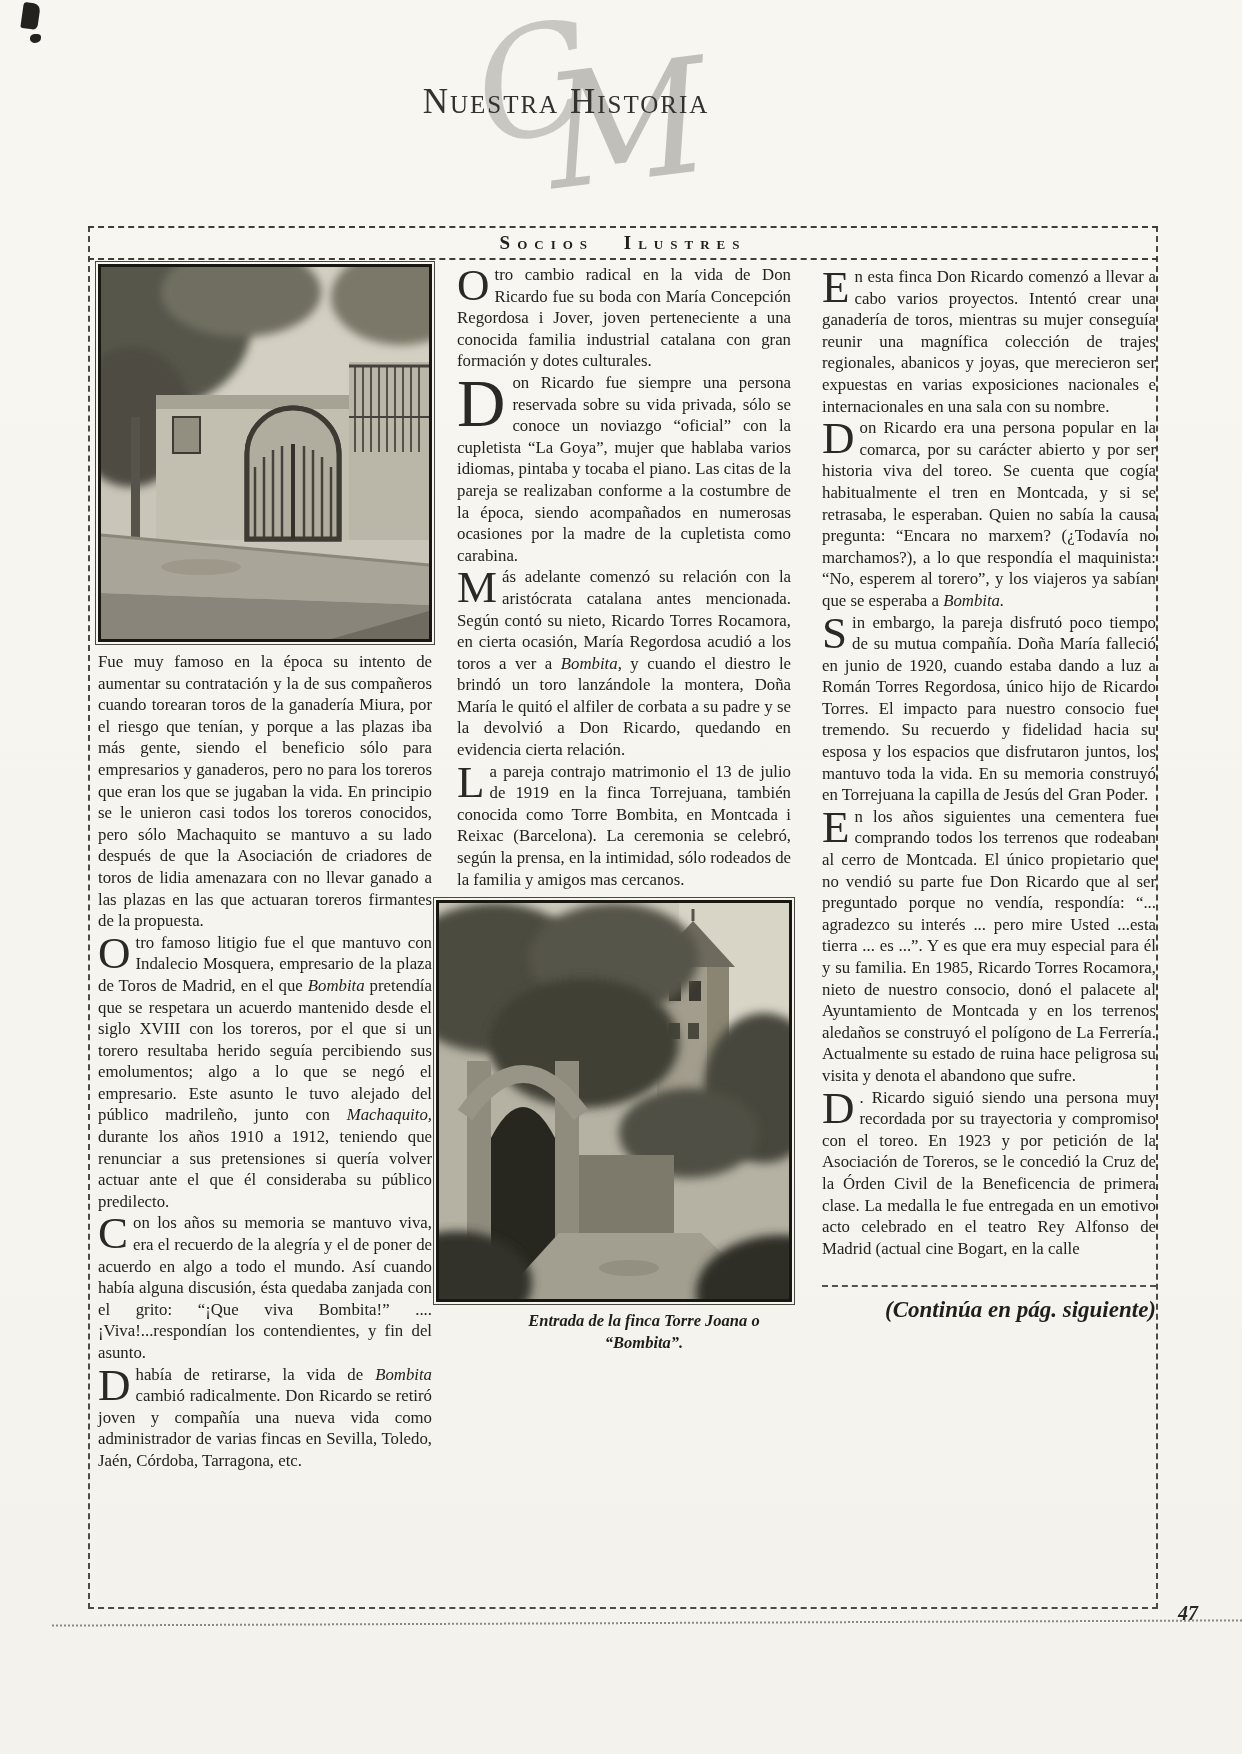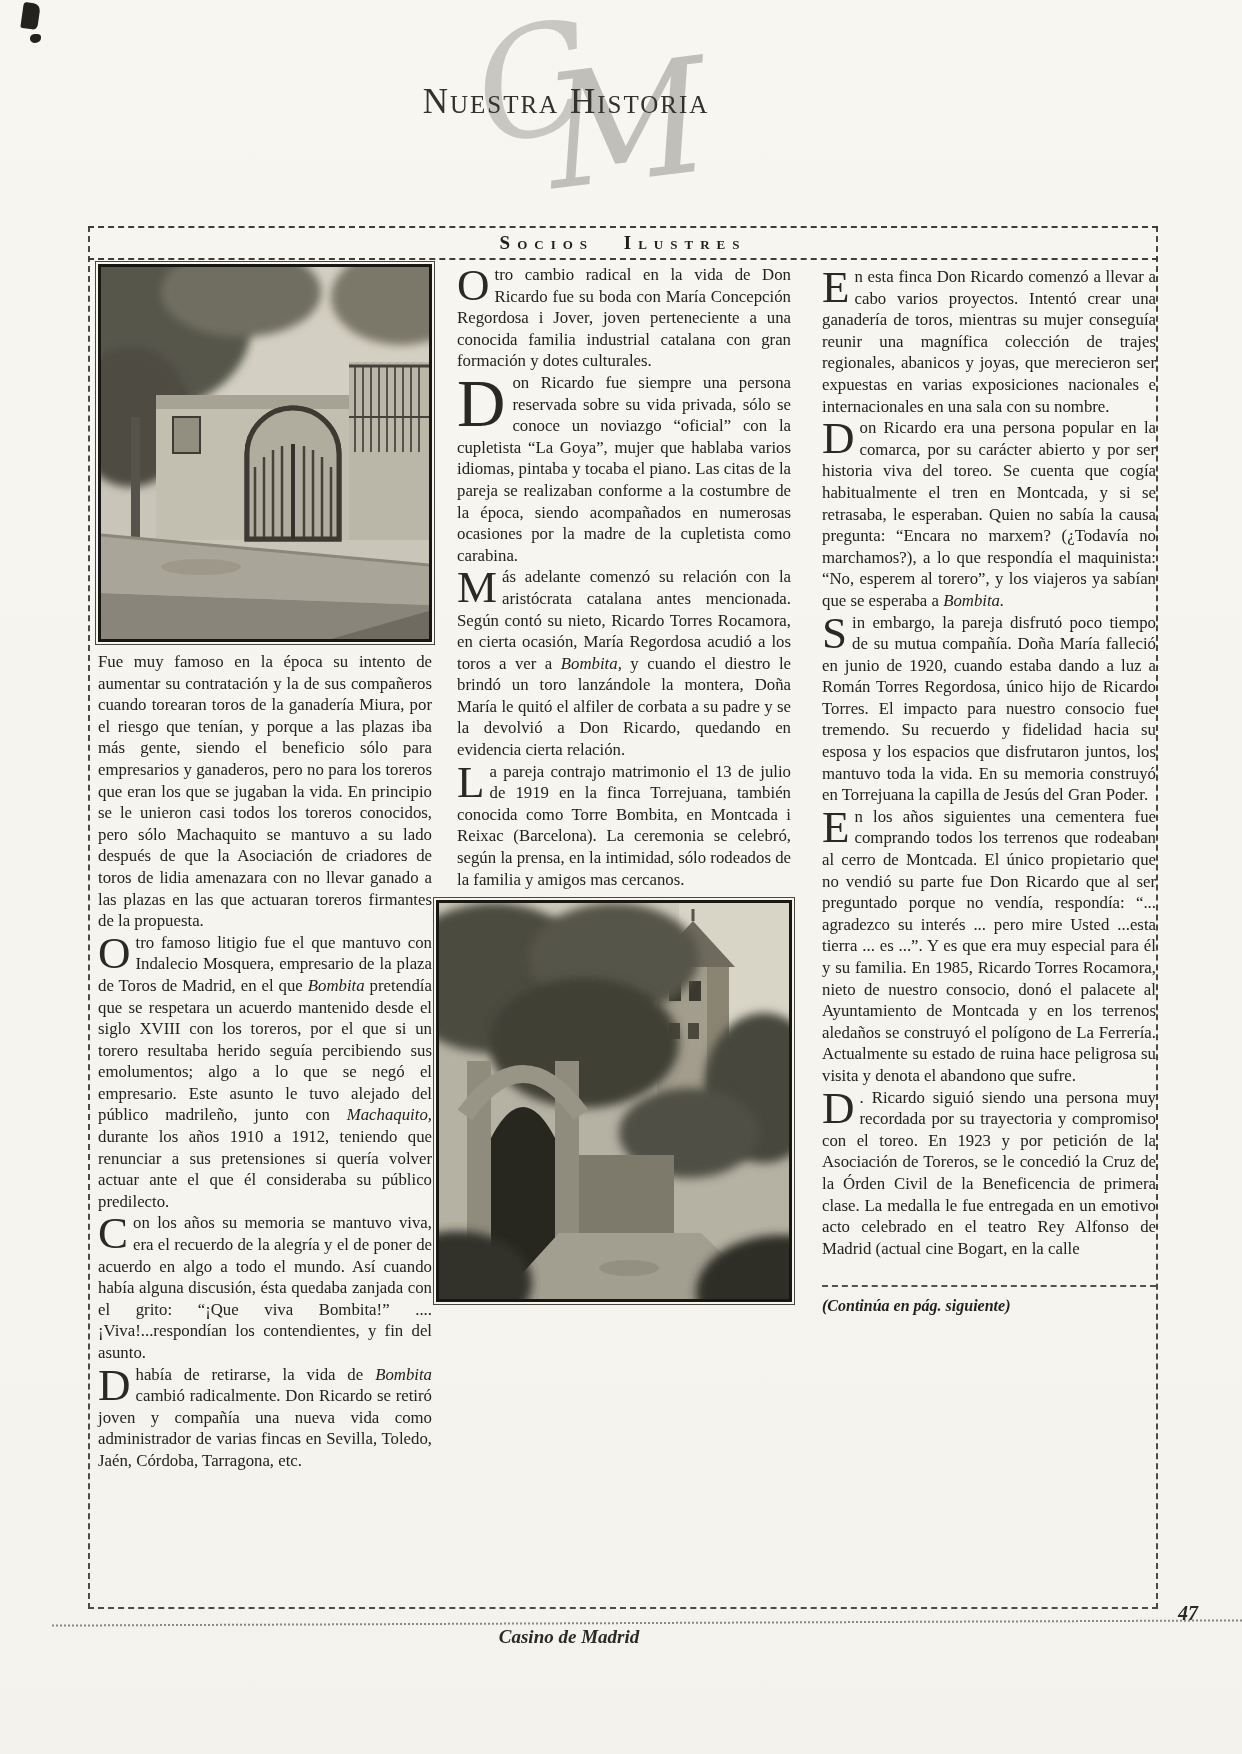--- a/index.html
+++ b/index.html
@@ -67,21 +67,21 @@
     font-style:italic;font-weight:bold;font-size:17px;line-height:22px;
     color:#1f1e1a;text-align:left;
   }
   .caption-top{padding-left:56px;margin-bottom:60px;}
   .caption-bottom{margin-top:8px;text-align:center;padding-left:40px;font-size:16.5px;}
 
   .paras-left{margin-top:9px;}
 
   .cont-divider{border-top:2px dashed #55524a;margin-top:26px;}
   .continuation{
-    margin-top:10px;font-style:italic;font-weight:bold;font-size:16px;color:#201f1b;
+    margin-top:10px;text-align:right;font-style:italic;font-weight:bold;font-size:23px;color:#201f1b;
   }
 
   
   .footer-rule{
     position:absolute;left:52px;right:0;top:1622px;
     border-top:2px dotted #8b887d;transform:rotate(-0.25deg);
   }
   .footer-pub{
     position:absolute;left:0;right:104px;top:1626px;text-align:center;
     font-style:italic;font-weight:bold;font-size:19px;color:#2a2925;
@@ -208,33 +208,33 @@
           <rect x="116" y="158" width="24" height="232" fill="#8f8b7d"></rect>
           <path d="M26,212 Q84,130 142,212" fill="none" stroke="#99958 6" stroke-width="18"></path>
           <path d="M26,212 Q84,130 142,212" fill="none" stroke="#989486" stroke-width="18"></path>
           <path d="M52,390 v-155 q32,-62 64,0 v155 z" fill="#27271f"></path>
           <path d="M60,396 L120,330 L262,330 L330,396 Z" fill="#a29e90"></path>
           <ellipse cx="18" cy="380" rx="75" ry="52" fill="#33332b" filter="url(#bl2)"></ellipse>
           <ellipse cx="342" cy="390" rx="85" ry="58" fill="#2e2e27" filter="url(#bl2)"></ellipse>
           <ellipse cx="190" cy="365" rx="30" ry="8" fill="#8d897b" opacity="0.7"></ellipse>
         </svg>
       </div>
+      <div class="caption caption-bottom">Entrada de la finca Torre Joana o “Bombita”.</div>
     </div>
 
     <div class="col col-right">
       <div id="right-paras">
           <p class="para"><span class="dropcap">E</span><span>n esta finca Don Ricardo comenzó a llevar a cabo varios proyectos. Intentó crear una ganadería de toros, mientras su mujer conseguía reunir una magnífica colección de trajes regionales, abanicos y joyas, que merecieron ser expuestas en varias exposiciones nacionales e internacionales en una sala con su nombre.</span></p>
           <p class="para"><span class="dropcap">D</span><span>on Ricardo era una persona popular en la comarca, por su carácter abierto y por ser historia viva del toreo. Se cuenta que cogía habitualmente el tren en Montcada, y si se retrasaba, le esperaban. Quien no sabía la causa pregunta: “Encara no marxem? (¿Todavía no marchamos?), a lo que respondía el maquinista: “No, esperem al torero”, y los viajeros ya sabían que se esperaba a </span><span class="it">Bombita.</span></p>
           <p class="para"><span class="dropcap">S</span><span>in embargo, la pareja disfrutó poco tiempo de su mutua compañía. Doña María falleció en junio de 1920, cuando estaba dando a luz a Román Torres Regordosa, único hijo de Ricardo Torres. El impacto para nuestro consocio fue tremendo. Su recuerdo y fidelidad hacia su esposa y los espacios que disfrutaron juntos, los mantuvo toda la vida. En su memoria construyó en Torrejuana la capilla de Jesús del Gran Poder.</span></p>
           <p class="para"><span class="dropcap">E</span><span>n los años siguientes una cementera fue comprando todos los terrenos que rodeaban al cerro de Montcada. El único propietario que no vendió su parte fue Don Ricardo que al ser preguntado porque no vendía, respondía: “... agradezco su interés ... pero mire Usted ...esta tierra ... es ...”. Y es que era muy especial para él y su familia. En 1985, Ricardo Torres Rocamora, nieto de nuestro consocio, donó el palacete al Ayuntamiento de Montcada y en los terrenos aledaños se construyó el polígono de La Ferrería. Actualmente su estado de ruina hace peligrosa su visita y denota el abandono que sufre.</span></p>
           <p class="para"><span class="dropcap">D</span><span>. Ricardo siguió siendo una persona muy recordada por su trayectoria y compromiso con el toreo. En 1923 y por petición de la Asociación de Toreros, se le concedió la Cruz de la Órden Civil de la Beneficencia de primera clase. La medalla le fue entregada en un emotivo acto celebrado en el teatro Rey Alfonso de Madrid (actual cine Bogart, en la calle</span></p>
         </div>
       <div class="cont-divider"></div>
       <div class="continuation">(Continúa en pág. siguiente)</div>
     </div>
 
   </div>
 
   <div class="footer-rule"></div>
-  <div class="footer-pub">Casino de Madrid</div>
   <div class="footer-page">47</div>
 
 </div>
 
 </body></html>

